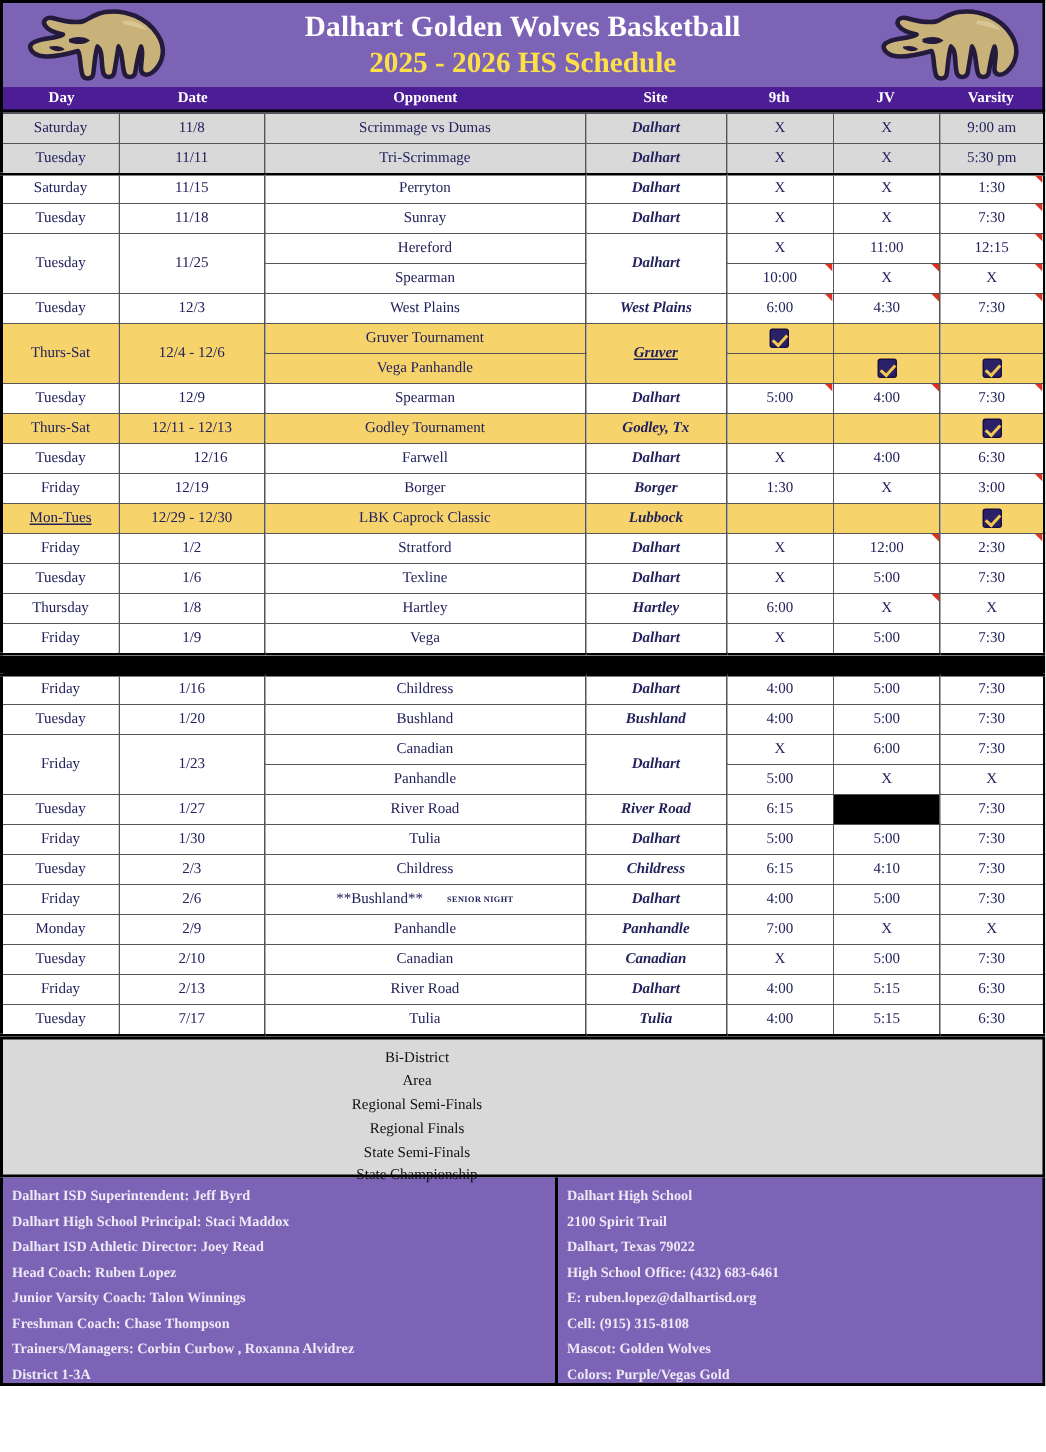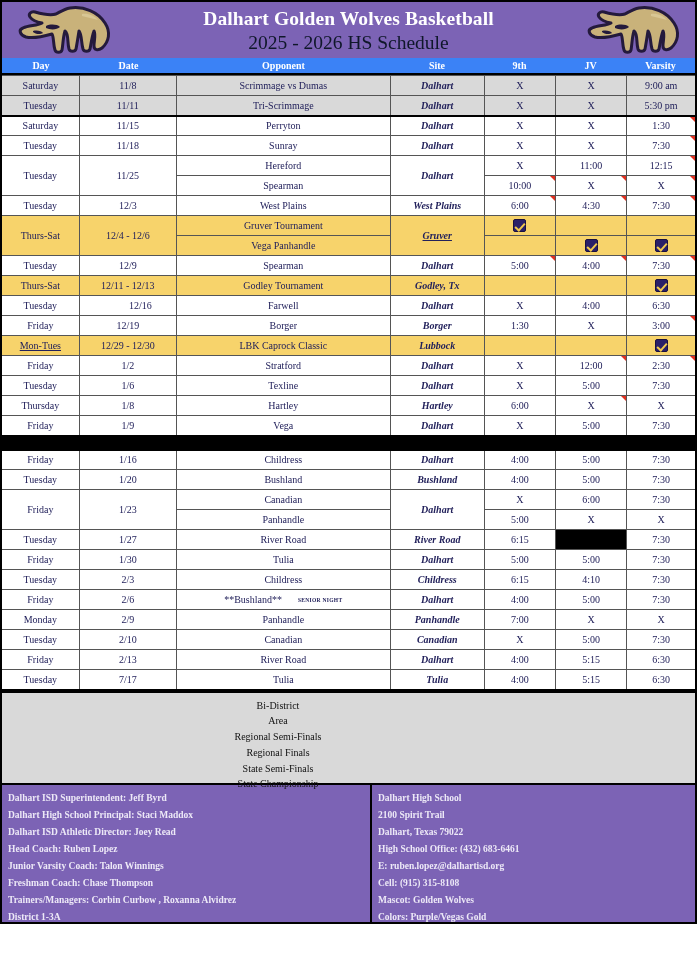--- a/index.html
+++ b/index.html
@@ -46,30 +46,30 @@
     padding-top: 1px;
   }
   .banner-titles .t1 {
     color: #fff;
     font-size: 19.5px;
     font-weight: bold;
     letter-spacing: .1px;
     font-family: "Liberation Serif","DejaVu Serif",serif;
   }
   .banner-titles .t2 {
-    color: #0f172a;
+    color: #fde047;
     font-size: 19.5px;
-    font-weight: normal;
+    font-weight: bold;
     margin-top: 2px;
   }
 
   
   .colhead {
     display: flex;
-    background: #3b82f6;
+    background: #4c1d95;
     border-left: 2px solid #000;
     border-right: 2px solid #000;
     border-bottom: 2px solid #000;
     height: 17px;
     align-items: center;
   }
   .colhead div {
     color: #fff;
     font-size: 10px;
     font-weight: bold;

